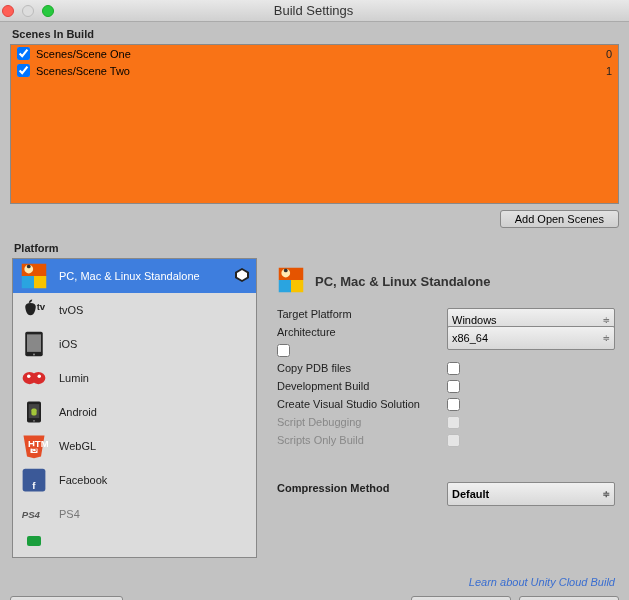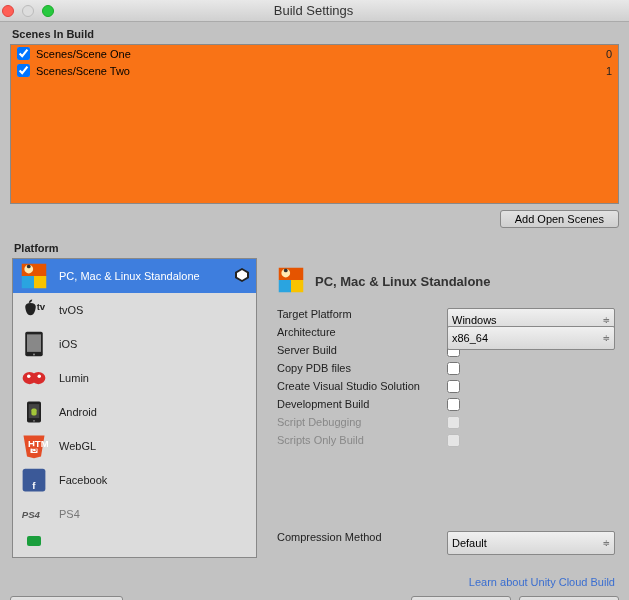--- a/index.html
+++ b/index.html
@@ -36,23 +36,23 @@
 .details-header .hdr-label { font-size: 13px; font-weight: bold; color: #333; }
 
 .field-row { display: flex; align-items: flex-start; height: 18px; }
 .field-label { width: 170px; color: #222; }
 .field-label.disabled { color: #888; }
 .dropdown { flex: 1; height: 24px; background: linear-gradient(#f0f0f0,#d8d8d8); border: 1px solid #888; border-radius: 2px; display: flex; align-items: center; padding: 0 4px; font-size: 10px; position: relative; cursor: pointer; }
 .dropdown::after { content: '≑'; position: absolute; right: 4px; font-size: 9px; color: #555; }
 .checkbox-cell { flex: 1; display: flex; }
 .checkbox-cell input { margin: 0; }
 
-.compression-row { margin-top: 79px; }
+.compression-row { margin-top: 30px; font-weight: bold; }
 .link-row { display: flex; justify-content: flex-end; margin: 18px 14px 0 0; }
-.link-row a { color: #3a6ed0; cursor: pointer; }
+.link-row a { color: #3a6ed0; cursor: pointer; font-style: italic; }
 
 .bottom-bar { display: flex; padding: 8px 10px; align-items: center; }
 .bottom-bar .spacer { flex: 1; }
 .bottom-bar .btn { min-width: 90px; text-align: center; }
 .bottom-bar .btn + .btn { margin-left: 8px; }
 
 
 svg.micon { width: 28px; height: 28px; }
 svg.sicon { width: 16px; height: 16px; }
 </style>
@@ -215,39 +215,38 @@
             <span>Windows</span>
           </div>
       </div>
       <div class="field-row">
         <span class="field-label">Architecture</span>
         <div class="dropdown">
             <span>x86_64</span>
           </div>
       </div>
       <div class="field-row">
-        <span class="field-label">Server Build</span>
         <div class="checkbox-cell">
             <input type="checkbox" style="">
           </div>
       </div>
       <div class="field-row">
         <span class="field-label">Copy PDB files</span>
         <div class="checkbox-cell">
             <input type="checkbox" style="">
           </div>
       </div>
       <div class="field-row">
+        <span class="field-label">Development Build</span>
+        <div class="checkbox-cell">
+            <input type="checkbox" style="">
+          </div>
+      </div>
+      <div class="field-row">
         <span class="field-label">Create Visual Studio Solution</span>
-        <div class="checkbox-cell">
-            <input type="checkbox" style="">
-          </div>
-      </div>
-      <div class="field-row">
-        <span class="field-label">Development Build</span>
         <div class="checkbox-cell">
             <input type="checkbox" style="">
           </div>
       </div>
       <div class="field-row">
         <span class="field-label disabled">Script Debugging</span>
         <div class="checkbox-cell">
             <input type="checkbox" disabled="" style="">
           </div>
       </div>

